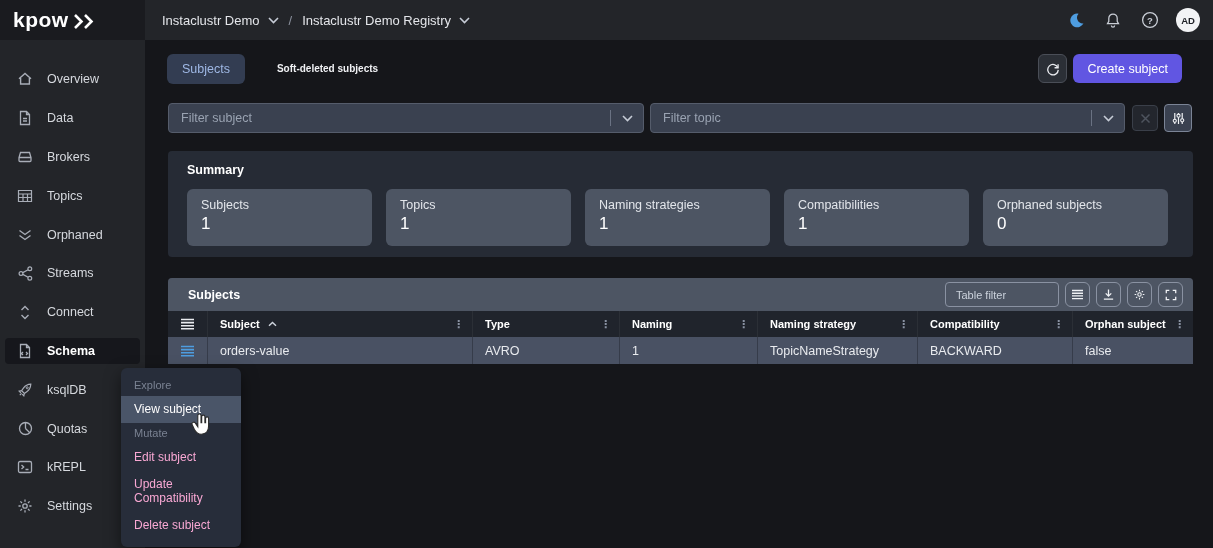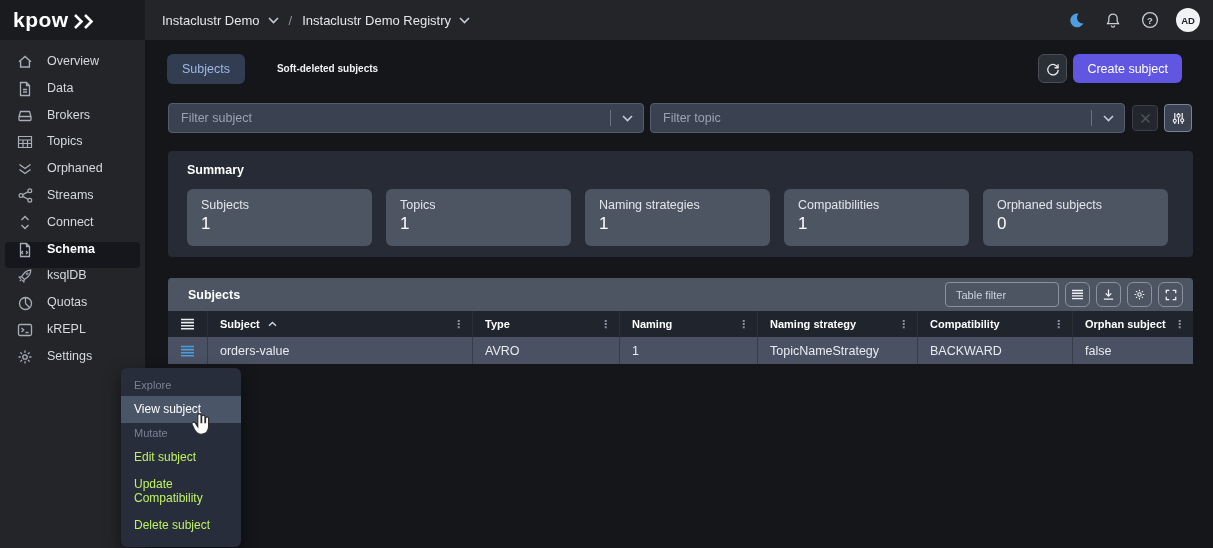--- a/index.html
+++ b/index.html
@@ -20,22 +20,22 @@
   .chev { color:#C6CCD6; display:inline-flex; }
   .topbar-right { margin-left:auto; display:flex; align-items:center; gap:15px; padding-right:13px; }
   .tb-icon { display:inline-flex; align-items:center; justify-content:center; width:22px; height:22px;
     color:#C9CED6; cursor:pointer; }
   .avatar { width:24px; height:24px; border-radius:50%; background:#F2F3F5; color:#1E2026;
     font-size:9.5px; font-weight:bold; display:flex; align-items:center; justify-content:center; }
 
   
   .sidebar { position:absolute; left:0; top:40px; width:145px; height:508px; background:#232529;
     padding-top:14px; z-index:2; }
-  .side-item { height:26.8px; display:flex; gap:14px; padding-left:12px;
-    margin:0 5px; border-radius:4px; cursor:pointer; }
+  .side-item { height:26.8px; display:flex; align-items:center; gap:14px; padding-left:12px;
+    margin:12px 5px; border-radius:4px; cursor:pointer; }
   .side-item .s-icon { width:16px; height:16px; color:#A8ADB7; display:inline-flex; align-items:center; justify-content:center; flex:0 0 auto; }
   .side-item .s-label { color:#D6D9DE; font-size:12.5px; }
   .side-item.active { background:#16171C; }
   .side-item.active .s-label { color:#FFFFFF; font-weight:bold; }
 
   
   .main { position:absolute; left:145px; top:40px; width:1068px; height:508px; background:#15161A; }
 
   .tabs-row { position:absolute; left:0; top:0; width:1068px; height:57px; display:flex; align-items:center; }
   .tab-pill { margin-left:22px; background:#333D52; color:#9FB8E5; font-size:12.5px;
@@ -93,21 +93,21 @@
   .td { display:flex; align-items:center; color:#E9EBEF; font-size:12.5px; padding:0 12px;
     border-right:1px solid rgba(21,23,28,.35); }
   .td-menu { justify-content:center; padding:0; color:#4E9DE0; cursor:pointer; }
   .c0{width:40px;} .c1{width:265px;} .c2{width:147px;} .c3{width:138px;}
   .c4{width:160px;} .c5{width:155px;} .c6{width:120px; border-right:none;}
 
   
   .ctx-menu { position:absolute; left:121px; top:368px; width:120px; background:#272D3A;
     border-radius:6px; padding:7px 0 8px 0; z-index:10; box-shadow:0 6px 16px rgba(0,0,0,.5); }
   .ctx-section { color:#7A8292; font-size:11px; padding:4px 13px 5px; }
-  .ctx-item { color:#bef264; font-size:12px; padding:6px 13px 7px; cursor:pointer; }
+  .ctx-item { color:#f9a8d4; font-size:12px; padding:6px 13px 7px; cursor:pointer; }
   .ctx-item.hl { background:#4A5568; color:#FFFFFF; }
   .cursor-hand { position:absolute; left:190px; top:412px; z-index:11; pointer-events:none; }
 </style>
 </head>
 <body>
 
 <div class="app">
 
   <div class="topbar">
     <div class="logo-block">

